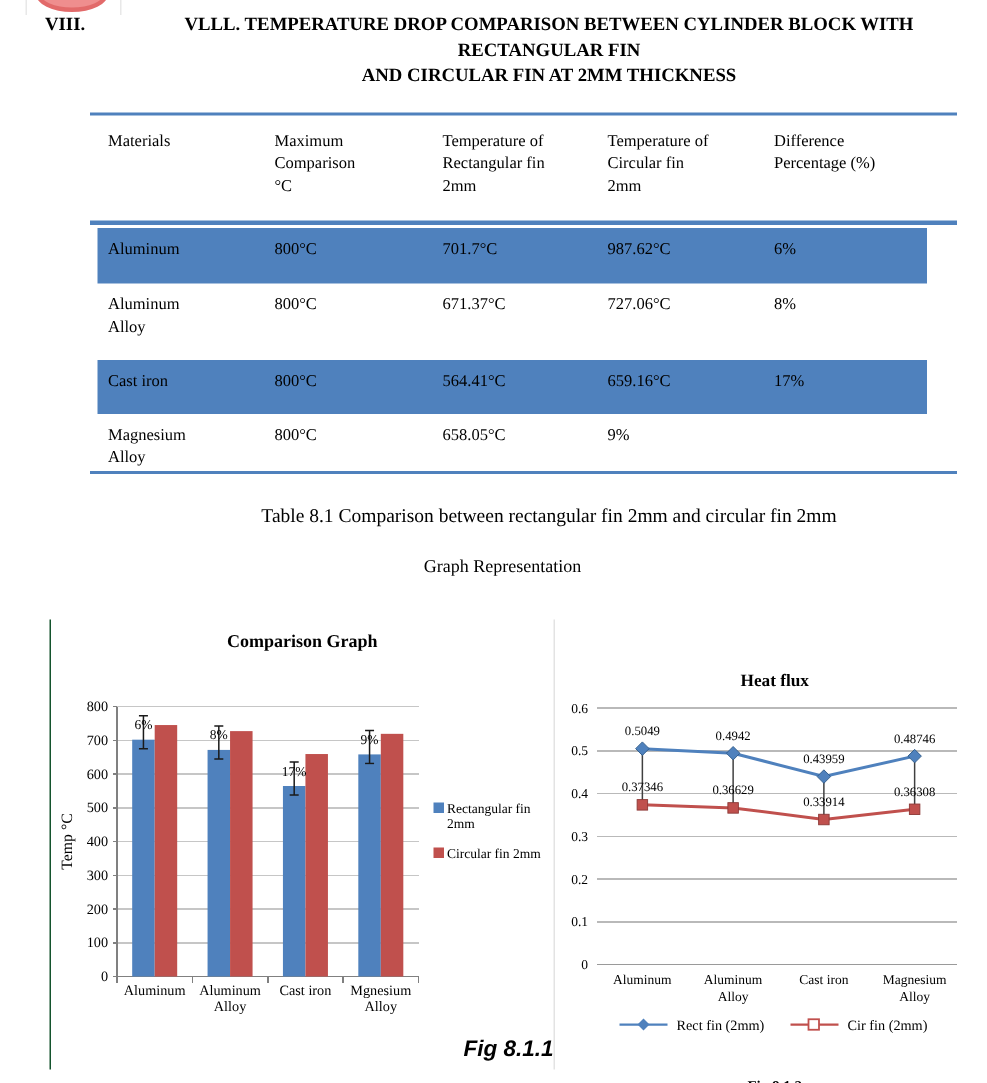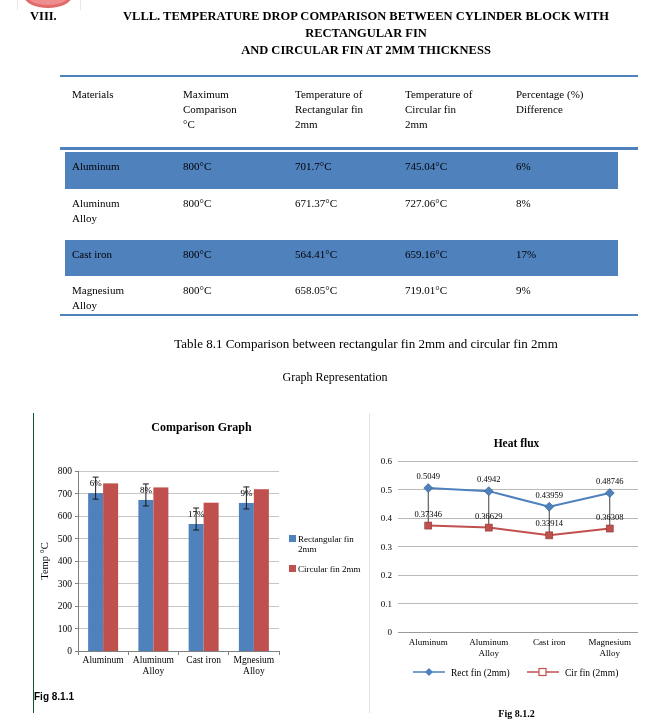--- a/index.html
+++ b/index.html
@@ -31,25 +31,25 @@
   .rule-bot{border-top:2px solid #4f81bd;}
 
   .tcaption{position:absolute;left:0;top:336px;width:640px;text-align:center;font-size:13px;padding-left:46px;}
   .gheading{position:absolute;left:0;top:370px;width:670px;text-align:center;font-size:12px;}
 
   
   .fig-bar{position:absolute;left:33px;top:413px;width:335px;height:300px;
            border-left:1px solid #14532d;border-right:1px solid #e3e3e3;}
   .fig-bar .ftitle{margin-top:7px;text-align:center;font-weight:bold;font-size:12px;}
   .fig-bar svg{display:block;margin-top:4px;}
-  .fig-bar .fcap{text-align:left;font-family:"Liberation Sans",sans-serif;
-                 font-weight:bold;font-size:10px;margin-top:0;}
+  .fig-bar .fcap{text-align:right;font-family:"Liberation Sans",sans-serif;
+                 font-weight:bold;font-size:15px;margin-top:0;font-style:italic;}
 
   .fig-line{position:absolute;left:375px;top:428px;width:283px;height:285px;}
-  .fig-line .ftitle{margin-top:9px;text-align:center;font-weight:bold;font-size:11.5px;}
+  .fig-line .ftitle{margin-top:20px;text-align:center;font-weight:bold;font-size:11.5px;}
   .fig-line svg{display:block;margin-top:3px;}
   .fig-line .fcap{text-align:center;font-weight:bold;font-size:10px;margin-top:16px;}
 
   svg text{font-family:"Liberation Serif",serif;fill:#000;}
 </style>
 </head>
 <body>
 
 <div class="page">
 
@@ -78,37 +78,37 @@
           <div>Temperature of</div>
           <div>Rectangular fin</div>
           <div>2mm</div>
         </div>
         <div class="cell">
           <div>Temperature of</div>
           <div>Circular fin</div>
           <div>2mm</div>
         </div>
         <div class="cell">
+          <div>Difference</div>
           <div>Percentage (%)</div>
-          <div>Difference</div>
         </div>
       </div>
     <div class="tbody">
         <div class="trow hl" style="height: 37px;">
           <div class="cell">
             <div>Aluminum</div>
           </div>
           <div class="cell">
             <div>800°C</div>
           </div>
           <div class="cell">
             <div>701.7°C</div>
           </div>
           <div class="cell">
-            <div>745.04°C</div>
+            <div>987.62°C</div>
           </div>
           <div class="cell">
             <div>6%</div>
           </div>
         </div>
         <div class="trow" style="height: 51px;">
           <div class="cell">
             <div>Aluminum</div>
             <div>Alloy</div>
           </div>
@@ -145,23 +145,20 @@
         <div class="trow" style="height: 38px;">
           <div class="cell">
             <div>Magnesium</div>
             <div>Alloy</div>
           </div>
           <div class="cell">
             <div>800°C</div>
           </div>
           <div class="cell">
             <div>658.05°C</div>
-          </div>
-          <div class="cell">
-            <div>719.01°C</div>
           </div>
           <div class="cell">
             <div>9%</div>
           </div>
         </div>
       </div>
     <div class="rule-bot"></div>
   </div>
 
   <div class="tcaption">Table 8.1 Comparison between rectangular fin 2mm and circular fin 2mm</div>

